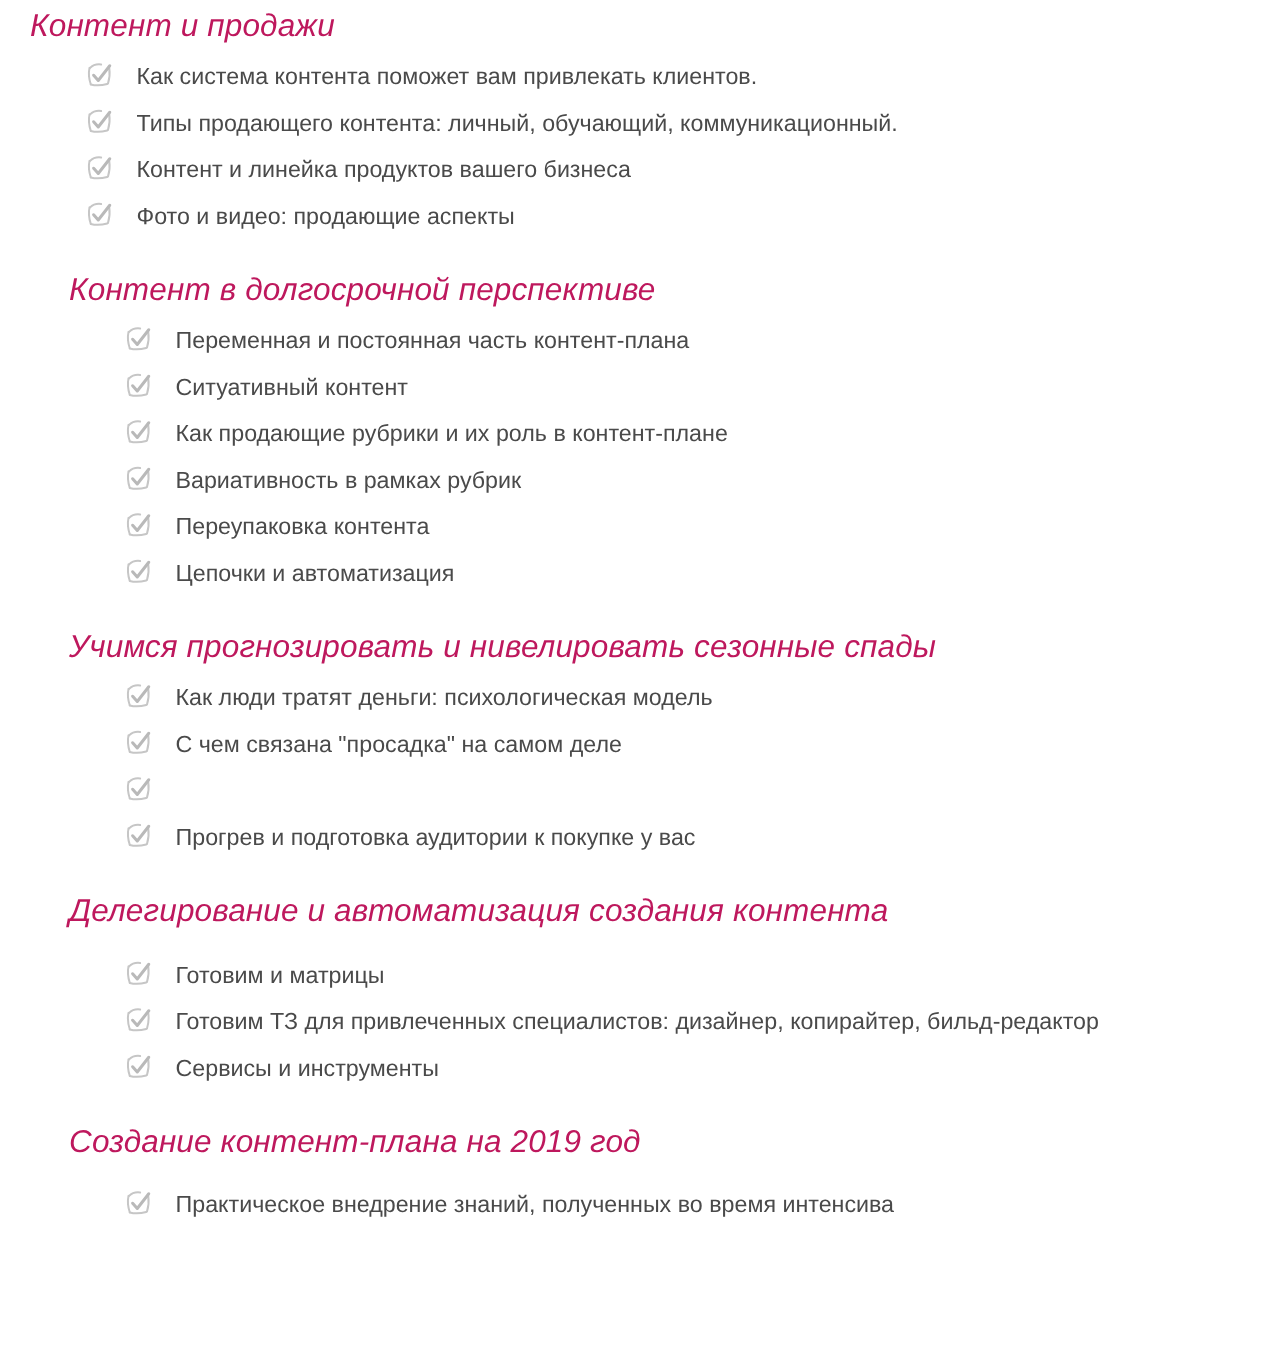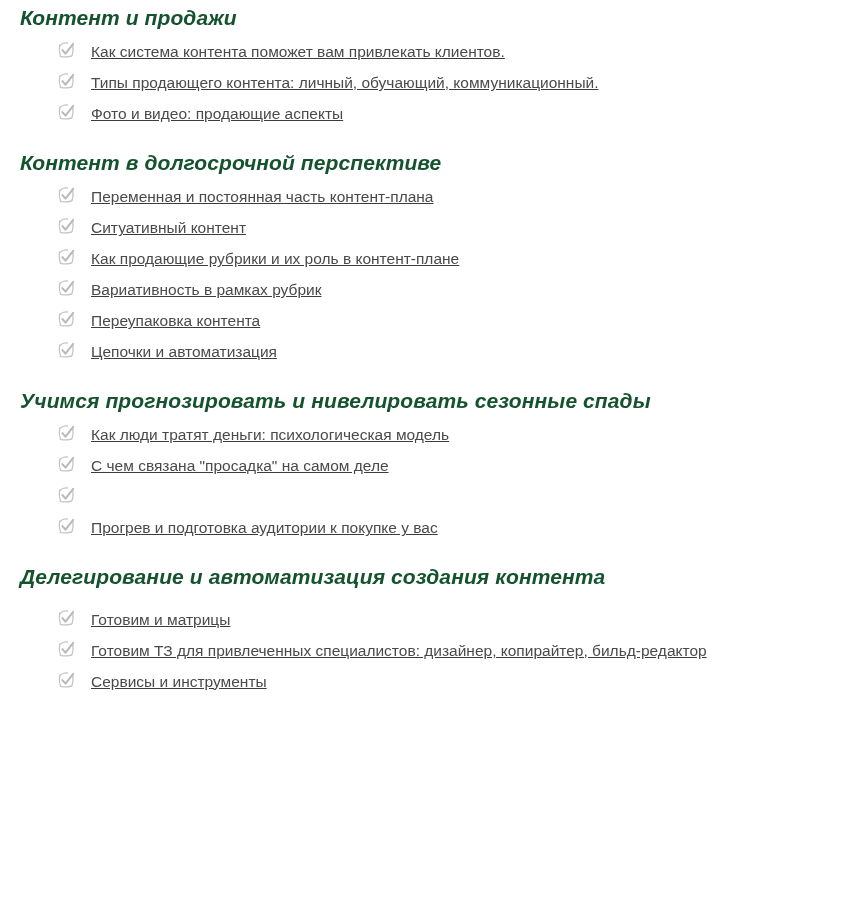--- a/index.html
+++ b/index.html
@@ -17,36 +17,35 @@
   .page {
     width: 841px;
     padding: 0;
     box-sizing: border-box;
   }
   .section {
     margin: 0 0 4px 0;
   }
   .section-title {
     font-size: 21px;
-    font-weight: bold;
+    font-weight: normal;
     font-style: italic;
-    color: #14532d;
+    color: #be185d;
     margin: 0;
     padding: 10px 0 6px 20px;
     letter-spacing: 0.1px;
     line-height: 1.15;
   }
   .section:first-child .section-title {
     padding-top: 6px;
   }
   .items {
     list-style: none;
     margin: 0;
     padding: 0;
-    text-decoration: underline;
   }
   .item {
     display: flex;
     align-items: flex-start;
     padding: 0;
     margin: 0;
     min-height: 31px;
   }
   .check-wrap {
     flex: 0 0 auto;
@@ -65,20 +64,21 @@
   .item-label {
     font-size: 15.5px;
     line-height: 21px;
     color: #4a4a4a;
     padding-top: 5px;
     padding-right: 12px;
   }
   
   .section + .section {
     margin-top: 12px;
+    margin-left: 26px;
   }
   .gap-top {
     margin-top: 8px;
   }
 </style>
 </head>
 <body>
 
 <div class="page">
 
@@ -112,20 +112,32 @@
         <li class="item">
           <span class="check-wrap">
             <svg class="check-icon" viewBox="0 0 24 24" aria-hidden="true">
               <path d="M3.5 6.5 C 6 4, 9.5 3.2, 12.5 3.6" fill="none" stroke="#c6c6c6" stroke-width="1.6" stroke-linecap="round"></path>
               <path d="M3.2 6.3 C 2.4 10, 2.8 15.2, 4.2 19.4" fill="none" stroke="#c6c6c6" stroke-width="1.6" stroke-linecap="round"></path>
               <path d="M4.2 19.6 C 8 20.6, 13 20.4, 17.4 19.2" fill="none" stroke="#c6c6c6" stroke-width="1.6" stroke-linecap="round"></path>
               <path d="M18 18.8 C 19.2 15, 19.6 10.5, 19 6.4" fill="none" stroke="#c6c6c6" stroke-width="1.6" stroke-linecap="round"></path>
               <path d="M6.5 12.2 L 10.2 16.4 L 19.4 4.6" fill="none" stroke="#b9b9b9" stroke-width="2.4" stroke-linecap="round" stroke-linejoin="round"></path>
             </svg>
           </span>
+          <span class="item-label">Контент и линейка продуктов вашего бизнеса</span>
+        </li>
+        <li class="item">
+          <span class="check-wrap">
+            <svg class="check-icon" viewBox="0 0 24 24" aria-hidden="true">
+              <path d="M3.5 6.5 C 6 4, 9.5 3.2, 12.5 3.6" fill="none" stroke="#c6c6c6" stroke-width="1.6" stroke-linecap="round"></path>
+              <path d="M3.2 6.3 C 2.4 10, 2.8 15.2, 4.2 19.4" fill="none" stroke="#c6c6c6" stroke-width="1.6" stroke-linecap="round"></path>
+              <path d="M4.2 19.6 C 8 20.6, 13 20.4, 17.4 19.2" fill="none" stroke="#c6c6c6" stroke-width="1.6" stroke-linecap="round"></path>
+              <path d="M18 18.8 C 19.2 15, 19.6 10.5, 19 6.4" fill="none" stroke="#c6c6c6" stroke-width="1.6" stroke-linecap="round"></path>
+              <path d="M6.5 12.2 L 10.2 16.4 L 19.4 4.6" fill="none" stroke="#b9b9b9" stroke-width="2.4" stroke-linecap="round" stroke-linejoin="round"></path>
+            </svg>
+          </span>
           <span class="item-label">Фото и видео: продающие аспекты</span>
         </li>
       </ul>
     </div>
     <div class="section">
       <h2 class="section-title">Контент в долгосрочной перспективе</h2>
       <ul class="items">
         <li class="item">
           <span class="check-wrap">
             <svg class="check-icon" viewBox="0 0 24 24" aria-hidden="true">
@@ -283,16 +295,33 @@
           <span class="check-wrap">
             <svg class="check-icon" viewBox="0 0 24 24" aria-hidden="true">
               <path d="M3.5 6.5 C 6 4, 9.5 3.2, 12.5 3.6" fill="none" stroke="#c6c6c6" stroke-width="1.6" stroke-linecap="round"></path>
               <path d="M3.2 6.3 C 2.4 10, 2.8 15.2, 4.2 19.4" fill="none" stroke="#c6c6c6" stroke-width="1.6" stroke-linecap="round"></path>
               <path d="M4.2 19.6 C 8 20.6, 13 20.4, 17.4 19.2" fill="none" stroke="#c6c6c6" stroke-width="1.6" stroke-linecap="round"></path>
               <path d="M18 18.8 C 19.2 15, 19.6 10.5, 19 6.4" fill="none" stroke="#c6c6c6" stroke-width="1.6" stroke-linecap="round"></path>
               <path d="M6.5 12.2 L 10.2 16.4 L 19.4 4.6" fill="none" stroke="#b9b9b9" stroke-width="2.4" stroke-linecap="round" stroke-linejoin="round"></path>
             </svg>
           </span>
           <span class="item-label">Сервисы и инструменты</span>
+        </li>
+      </ul>
+    </div>
+    <div class="section">
+      <h2 class="section-title">Создание контент-плана на 2019 год</h2>
+      <ul class="items">
+        <li class="item gap-top">
+          <span class="check-wrap">
+            <svg class="check-icon" viewBox="0 0 24 24" aria-hidden="true">
+              <path d="M3.5 6.5 C 6 4, 9.5 3.2, 12.5 3.6" fill="none" stroke="#c6c6c6" stroke-width="1.6" stroke-linecap="round"></path>
+              <path d="M3.2 6.3 C 2.4 10, 2.8 15.2, 4.2 19.4" fill="none" stroke="#c6c6c6" stroke-width="1.6" stroke-linecap="round"></path>
+              <path d="M4.2 19.6 C 8 20.6, 13 20.4, 17.4 19.2" fill="none" stroke="#c6c6c6" stroke-width="1.6" stroke-linecap="round"></path>
+              <path d="M18 18.8 C 19.2 15, 19.6 10.5, 19 6.4" fill="none" stroke="#c6c6c6" stroke-width="1.6" stroke-linecap="round"></path>
+              <path d="M6.5 12.2 L 10.2 16.4 L 19.4 4.6" fill="none" stroke="#b9b9b9" stroke-width="2.4" stroke-linecap="round" stroke-linejoin="round"></path>
+            </svg>
+          </span>
+          <span class="item-label">Практическое внедрение знаний, полученных во время интенсива</span>
         </li>
       </ul>
     </div>
   </div>
 
 </body></html>

